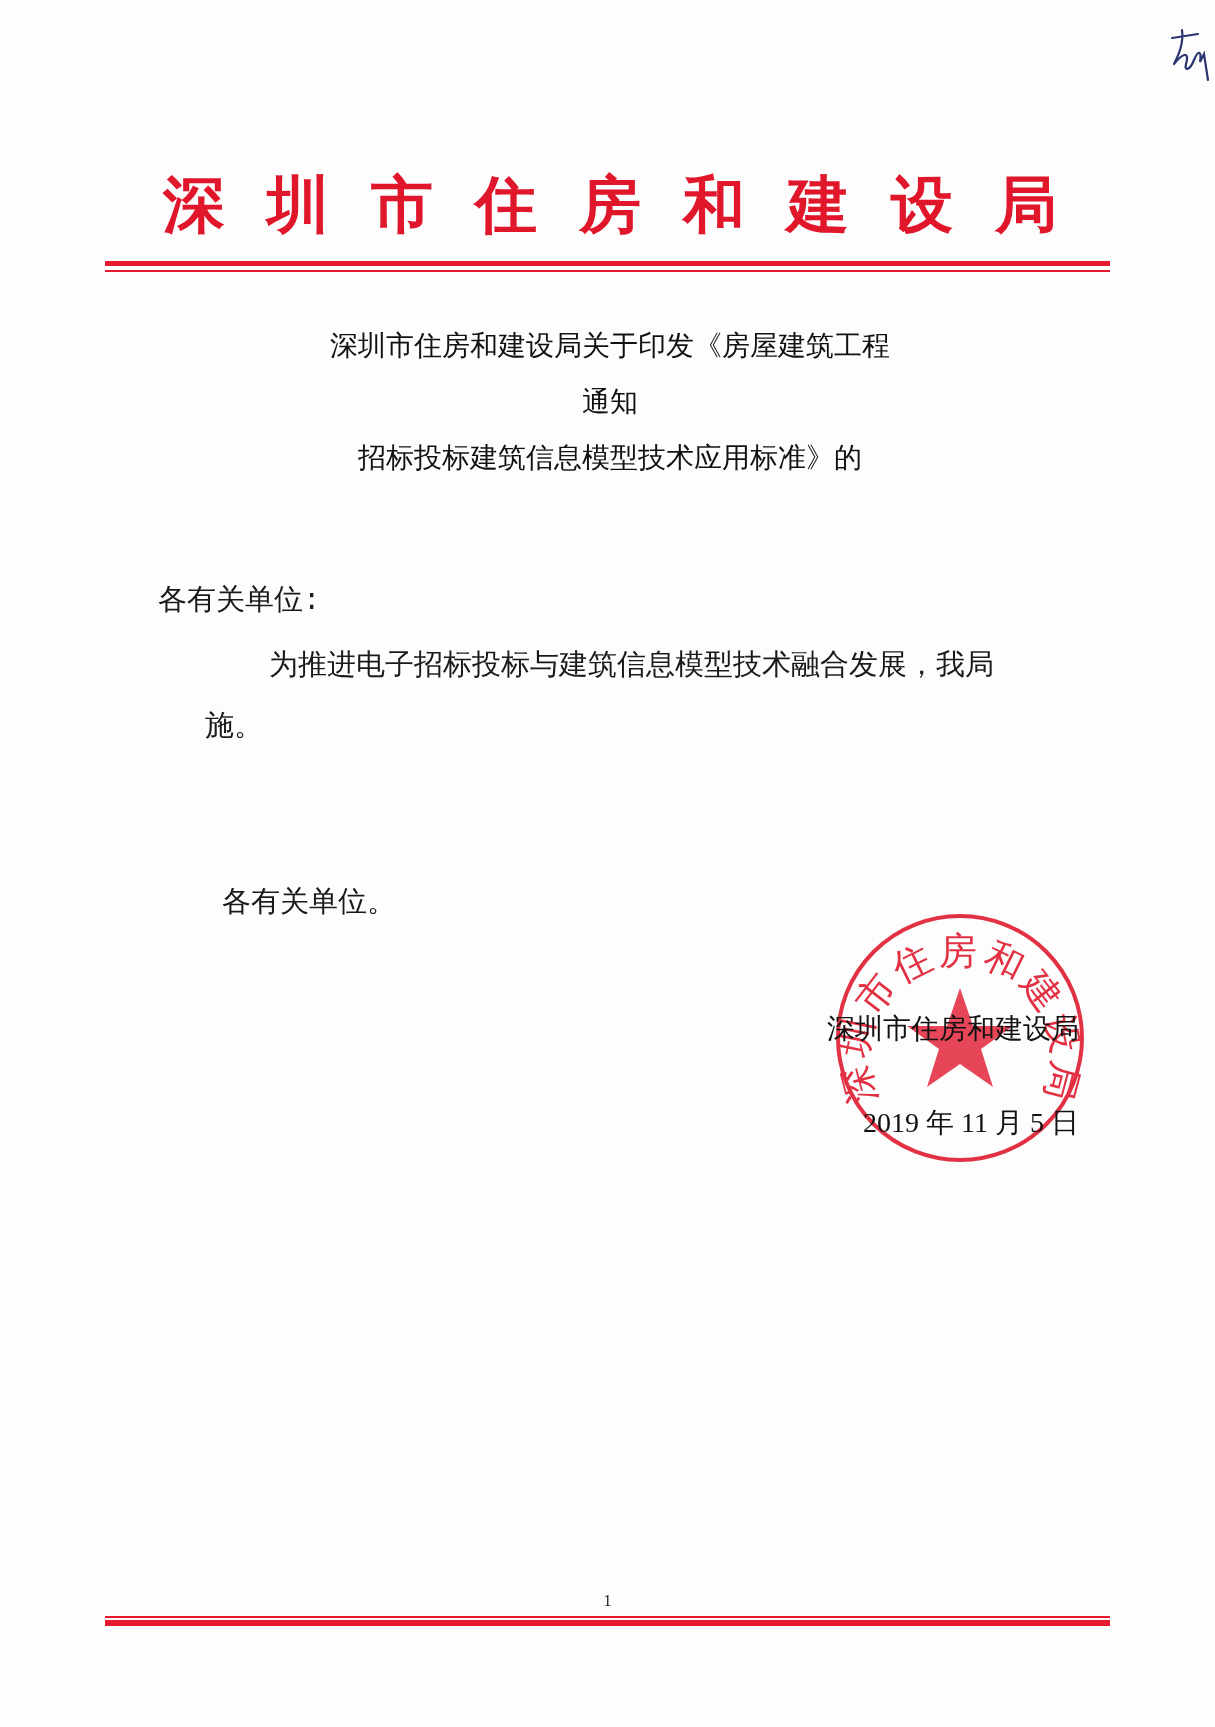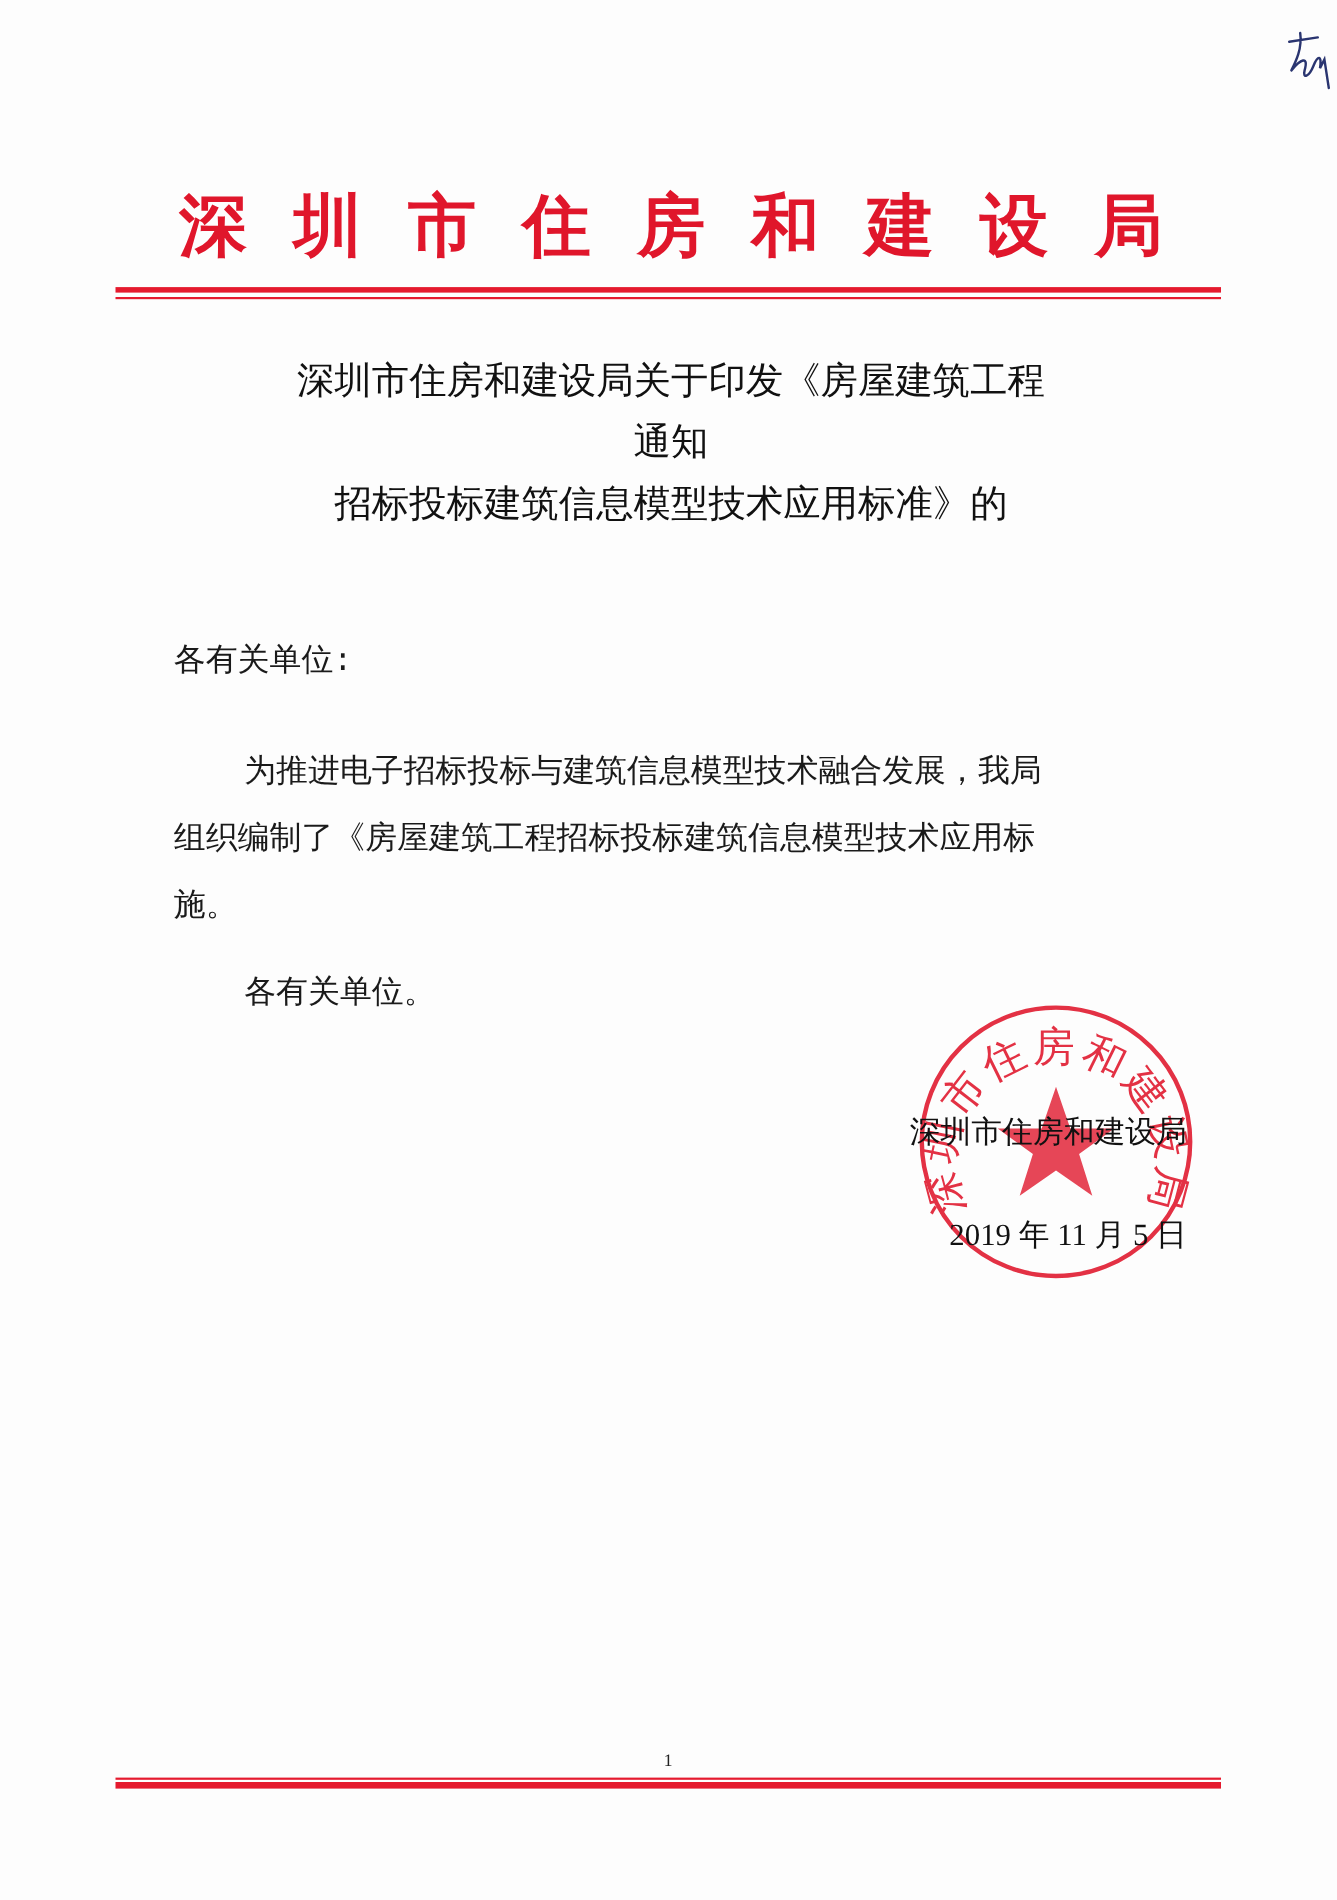--- a/index.html
+++ b/index.html
@@ -19,31 +19,31 @@
       font-size: 62px; color: #e0162b; letter-spacing: 42px;
       line-height: 80px; padding-left: 42px; box-sizing: border-box;
     }
     .rule { left: 105px; width: 1005px; background: #e51a2e; }
     .rule-top-thick { top: 261px; height: 5px; }
     .rule-top-thin  { top: 270px; height: 2px; }
     .rule-bot-thin  { top: 1616px; height: 2px; }
     .rule-bot-thick { top: 1620px; height: 6px; }
     .doc-title {
       left: 130px; top: 318px; width: 960px; text-align: center;
-      font-size: 34px; line-height: 56px; color: #111;
+      font-size: 28px; line-height: 56px; color: #111;
       font-family: "DejaVu Sans", sans-serif;
     }
     .doc-title div { white-space: nowrap; }
     .body-text {
       left: 158px; width: 930px; font-size: 29px; color: #1a1a1a;
       font-family: Liberation Mono, monospace;
       white-space: nowrap;
     }
     .salutation { top: 580px; }
-    .para { top: 672px; line-height: 61px; }
+    .para { top: 636px; line-height: 61px; margin-left: 47px; }
     .para .indent { padding-left: 64px; }
     .closing { top: 882px; padding-left: 64px; }
     .signature {
       right: 136px; top: 1010px; font-size: 28px; text-align: right;
       font-family: "Liberation Serif", serif; color: #111; white-space: nowrap;
       z-index: 2;
     }
     .sig-date { top: 1104px; }
     .stamp { left: 832px; top: 910px; width: 256px; height: 256px; z-index: 1; opacity: 0.88; }
     .page-number {
@@ -67,21 +67,20 @@
 <div class="abs doc-title">
   <div>深圳市住房和建设局关于印发《房屋建筑工程</div>
   <div>通知</div>
   <div>招标投标建筑信息模型技术应用标准》的</div>
 </div>
 
 <div class="abs body-text salutation">各有关单位:</div>
 
 <div class="abs body-text para">
   <div class="indent">为推进电子招标投标与建筑信息模型技术融合发展，我局</div>
-  <div>组织编制了《房屋建筑工程招标投标建筑信息模型技术应用标</div>
   <div>施。</div>
 </div>
 
 <div class="abs body-text closing">各有关单位。</div>
 
 <div class="abs stamp">
   <svg width="256" height="256" viewBox="0 0 256 256">
     <defs>
       <path id="sealArc" d="M 46 188 A 92 92 0 1 1 210 188"></path>
     </defs>

